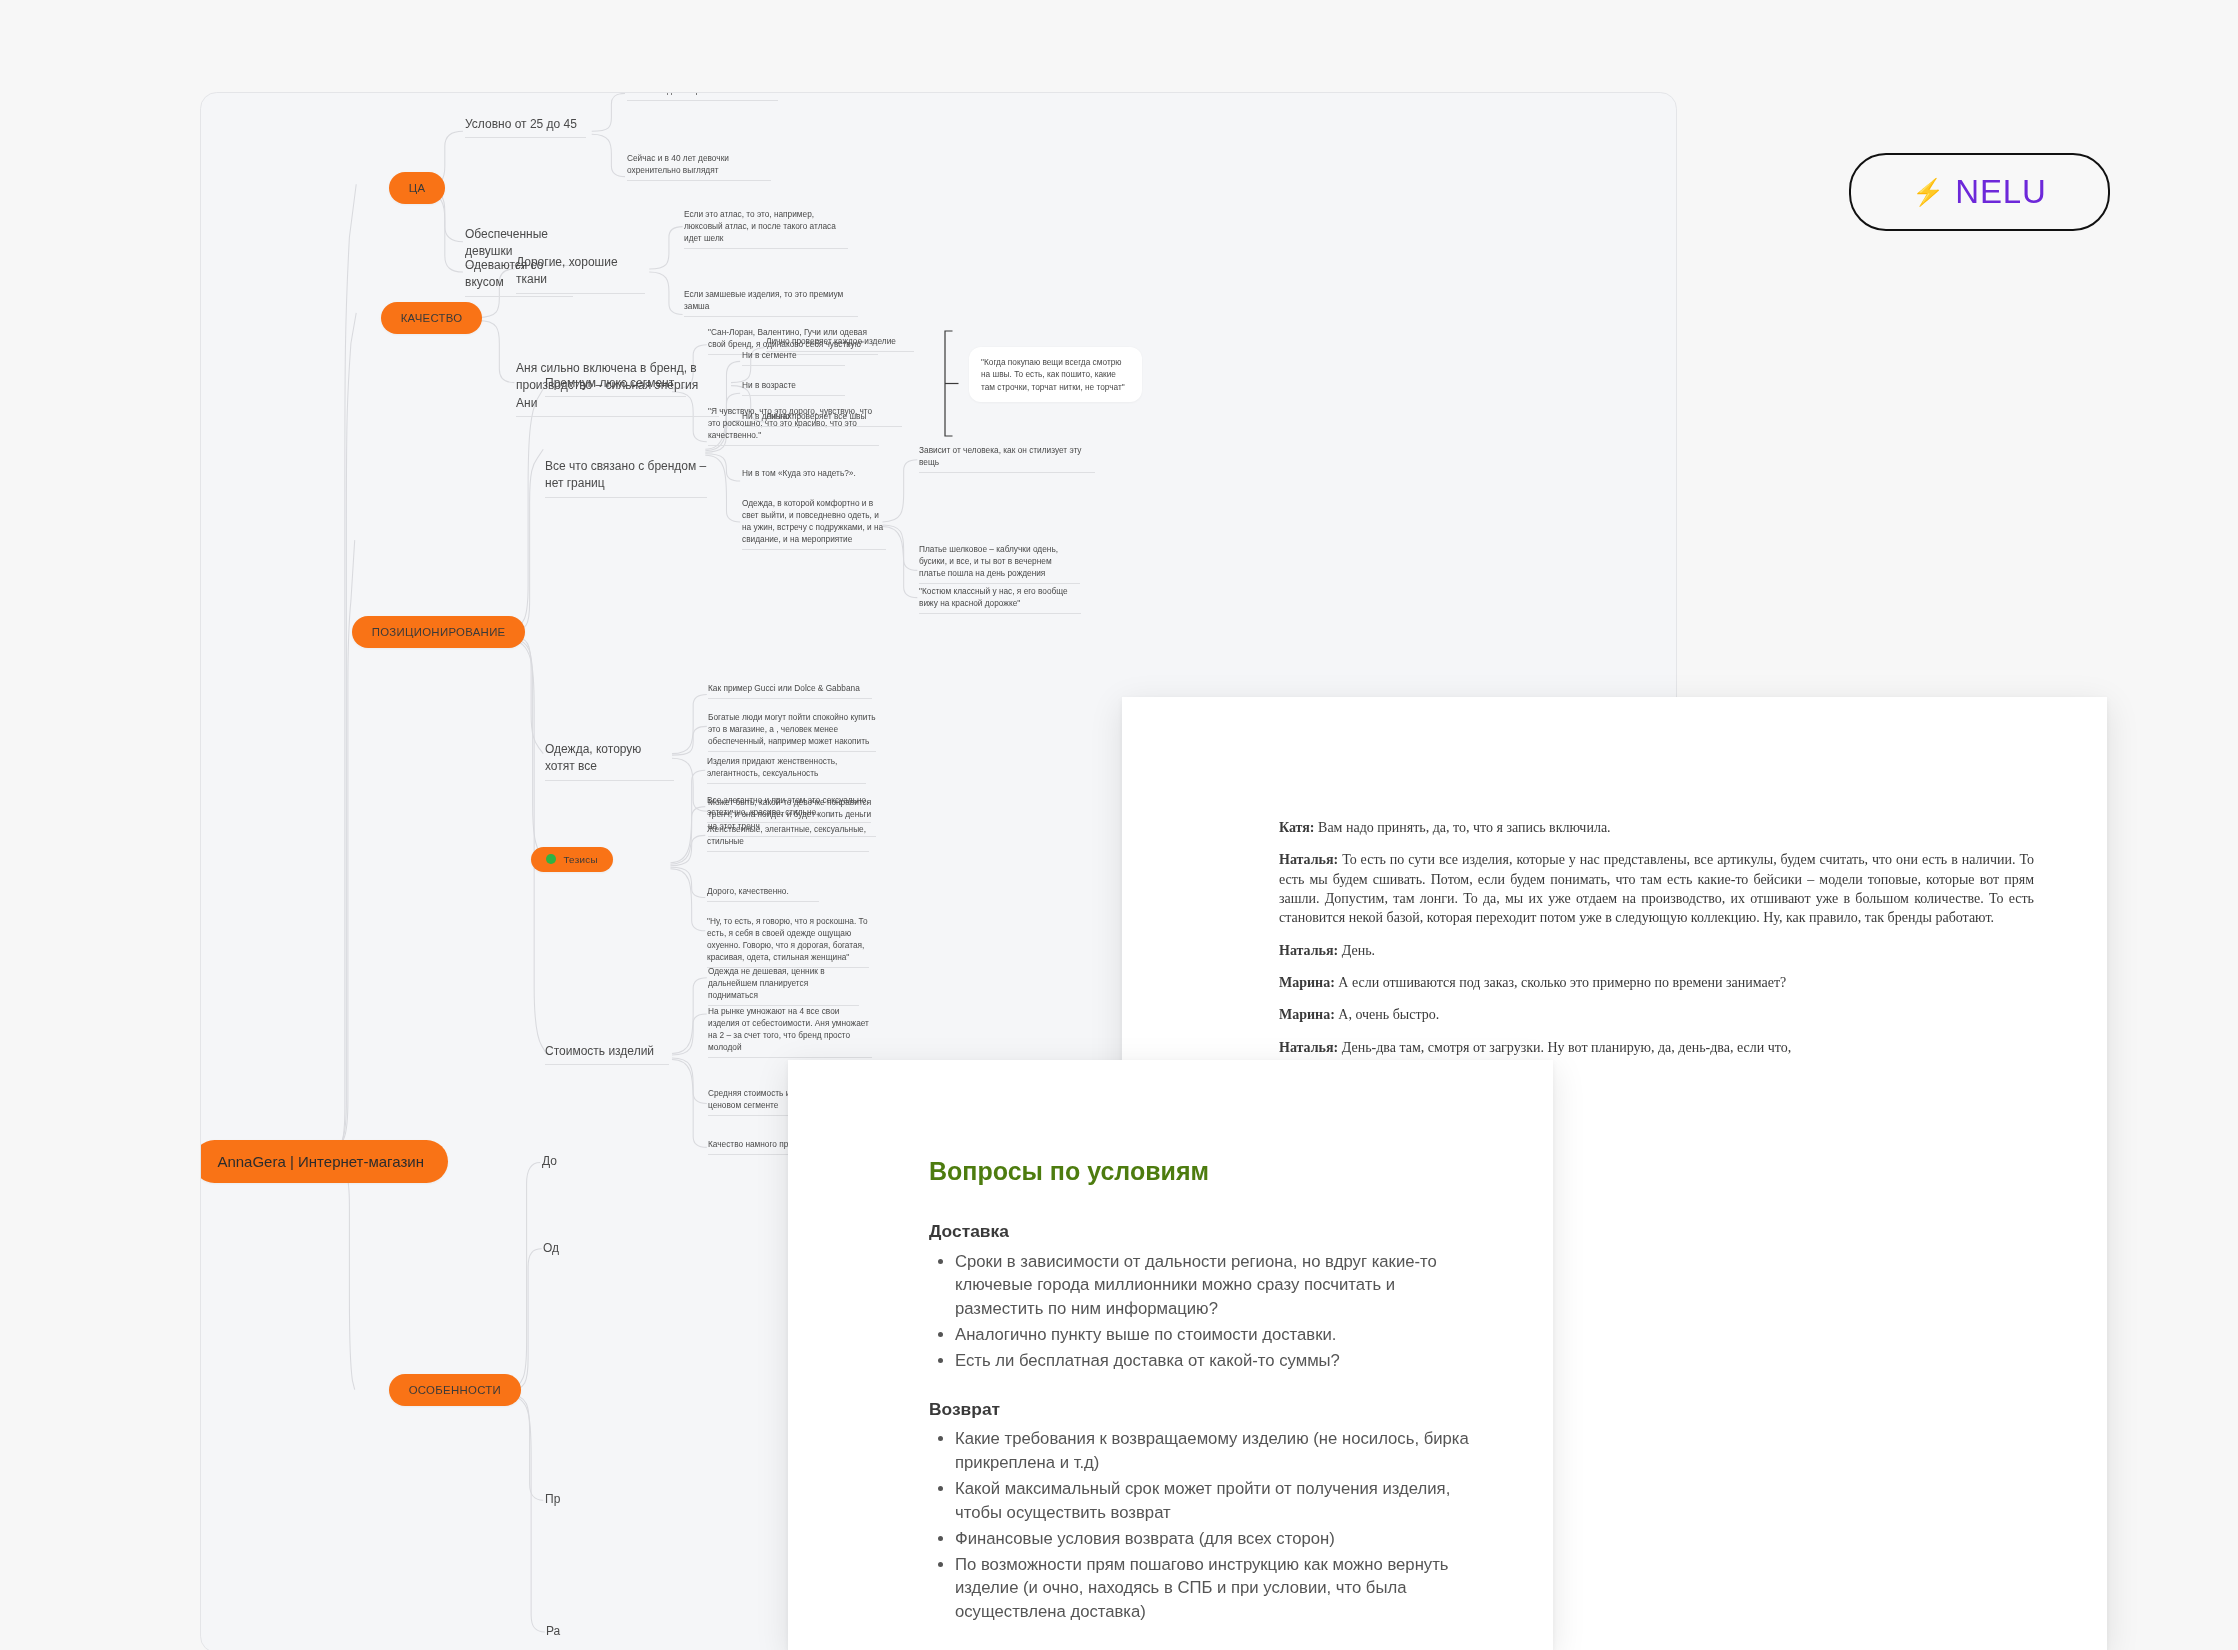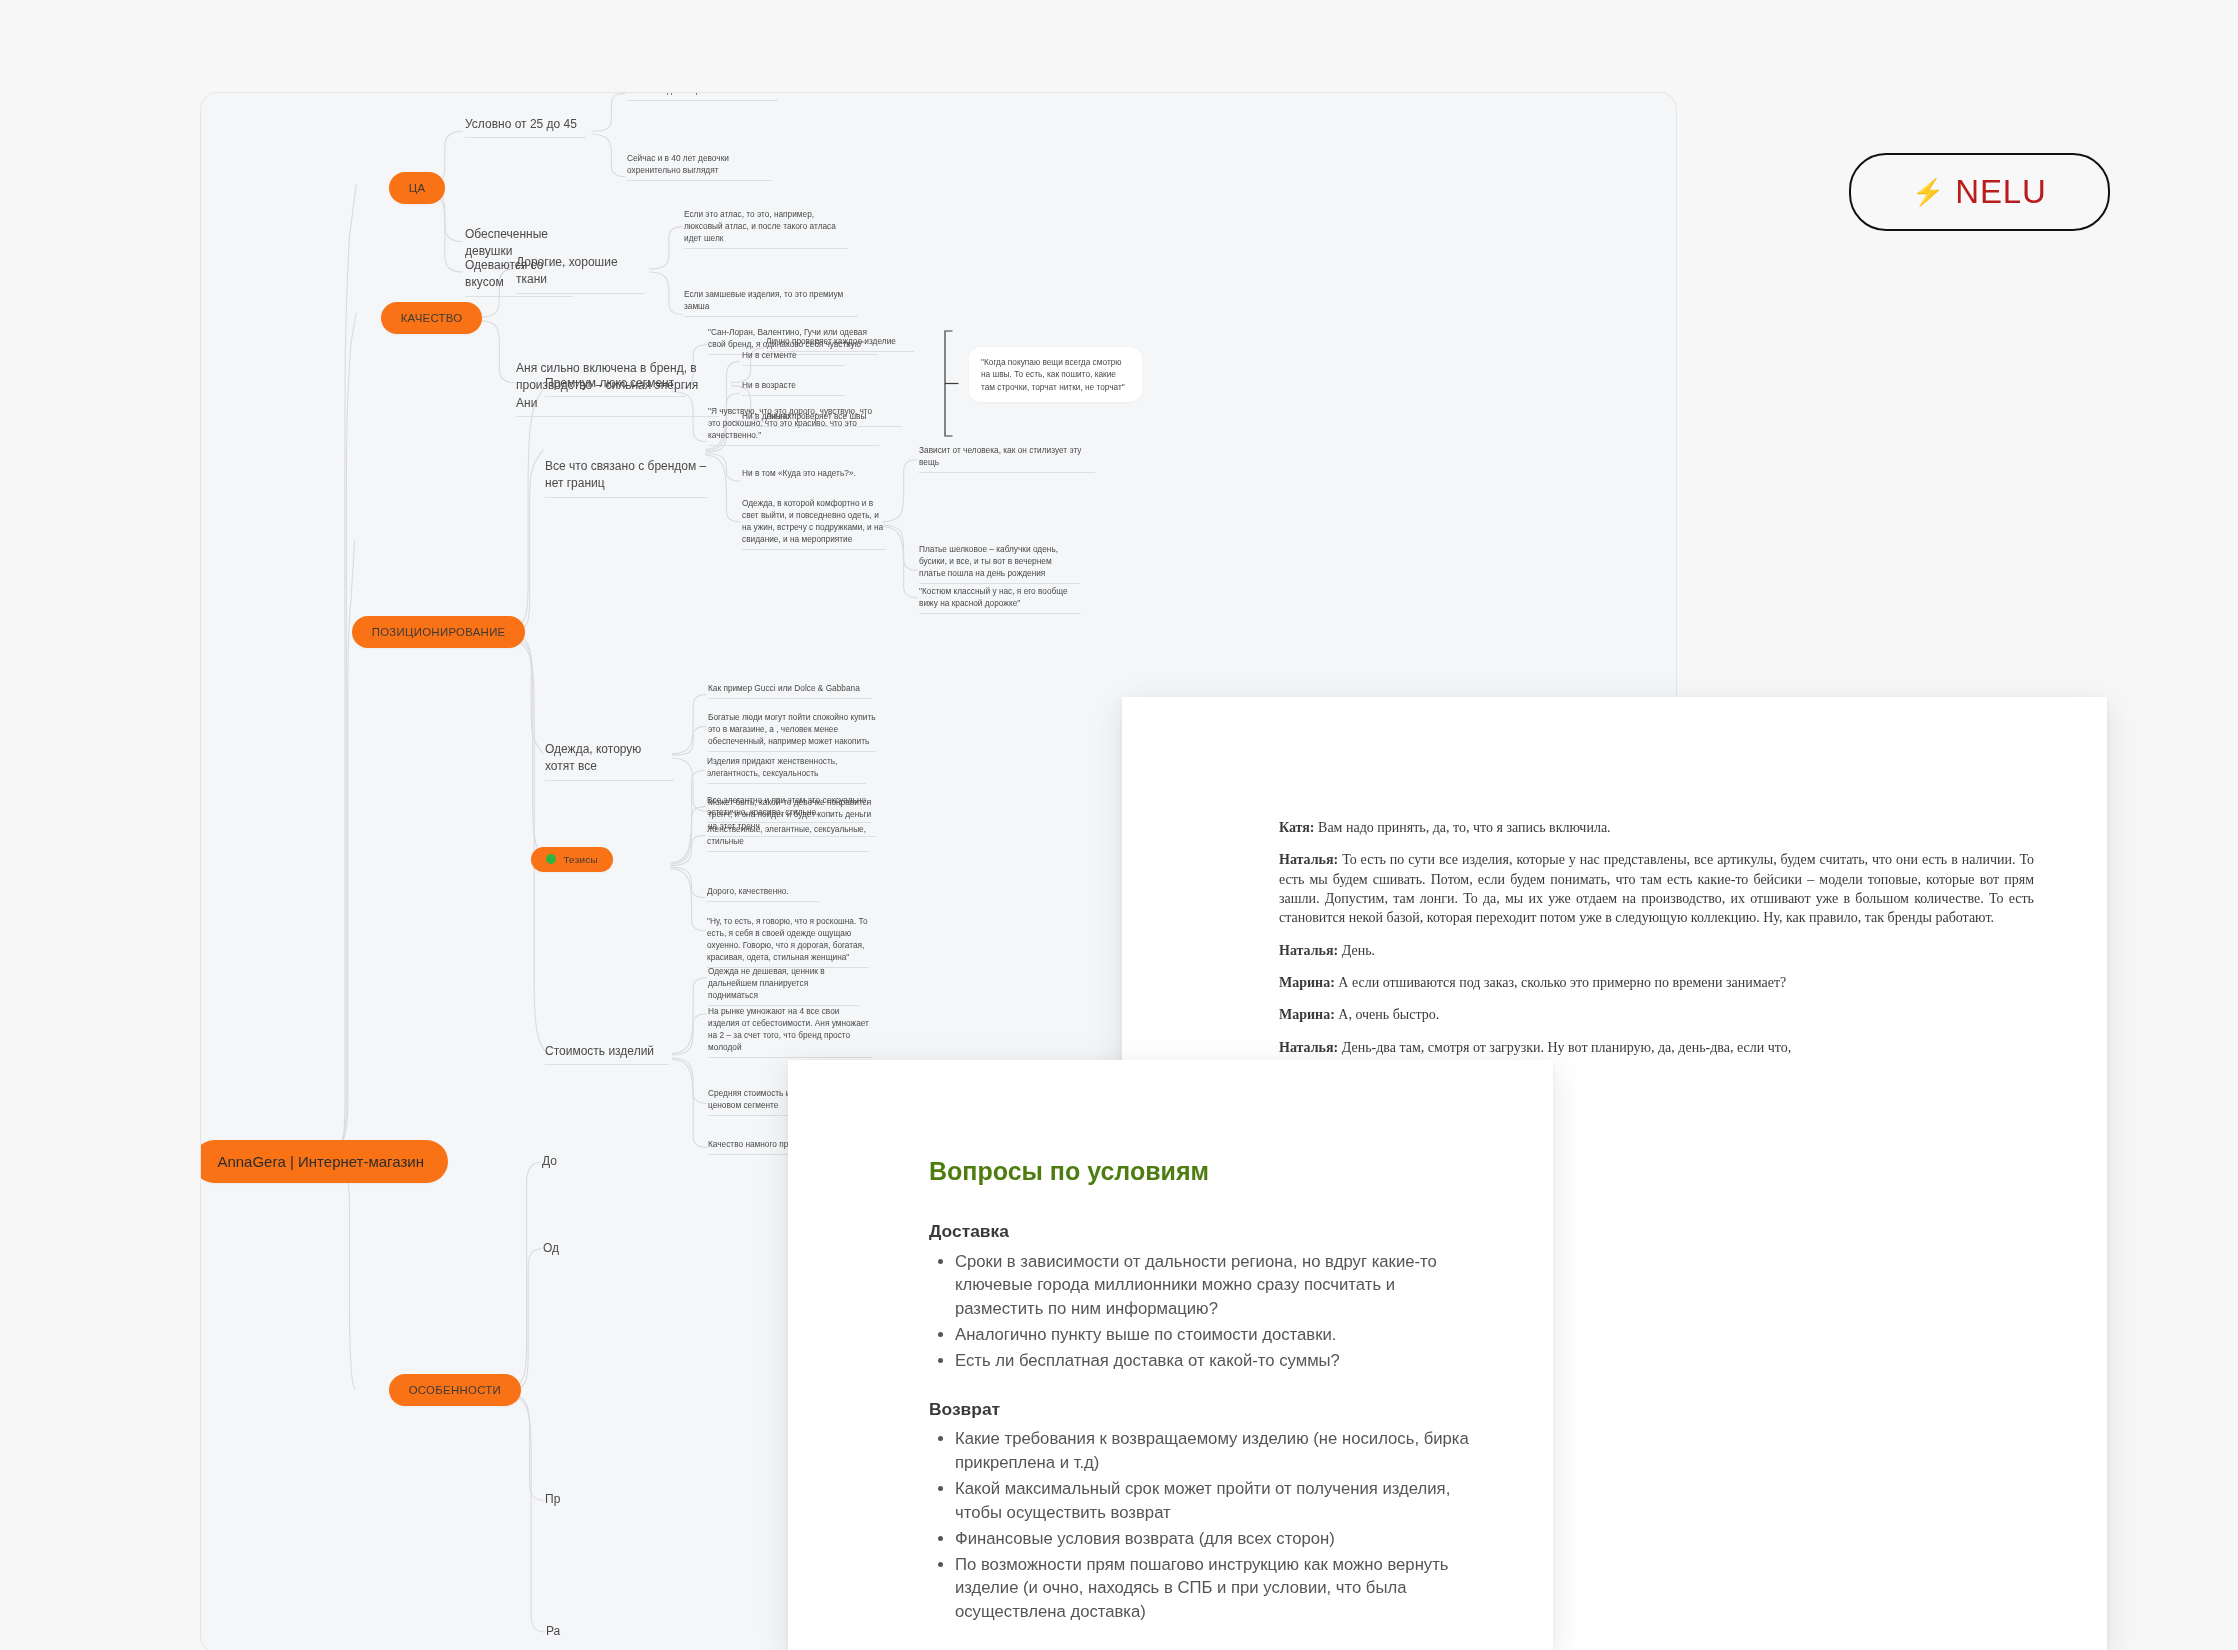--- a/index.html
+++ b/index.html
@@ -28,21 +28,21 @@
     left: 1849px; top: 153px;
     width: 257px; height: 74px;
     border: 2.3px solid #111;
     border-radius: 37px;
     background: #f8f8f8;
     display: flex; align-items: center; justify-content: center;
     gap: 10.6px;
   }
   #nelu-badge .bolt { font-size: 26px; line-height: 1; color: #111; }
   #nelu-badge .word {
-    font-size: 33px; letter-spacing: 0.8px; color: #b91c1c; font-weight: 400;
+    font-size: 33px; letter-spacing: 0.8px; color: #6d28d9; font-weight: 400;
   }
 
   
   #mindmap { position: absolute; inset: 0; }
   #mindmap-edges { position: absolute; left: 0; top: 0; width: 1475px; height: 1559px; }
 
   .node {
     position: absolute;
     box-sizing: border-box;
     font-family: "Liberation Sans", sans-serif;

